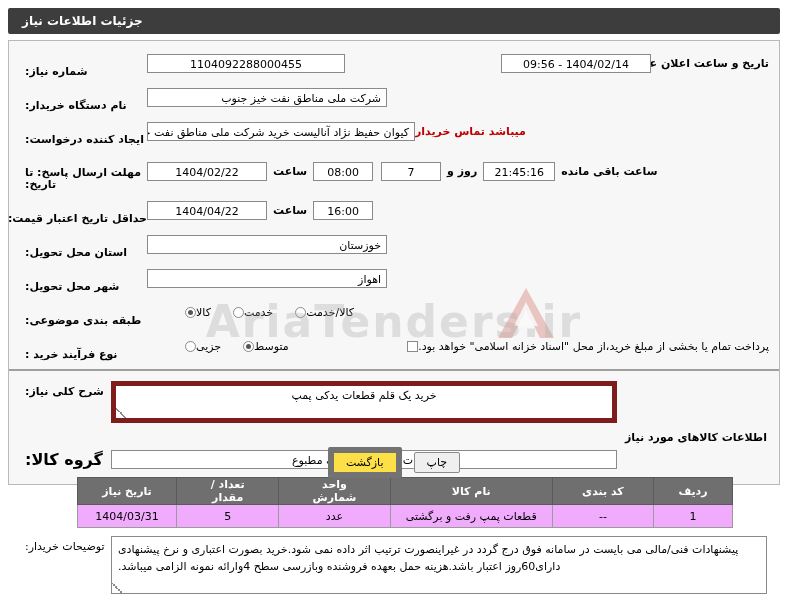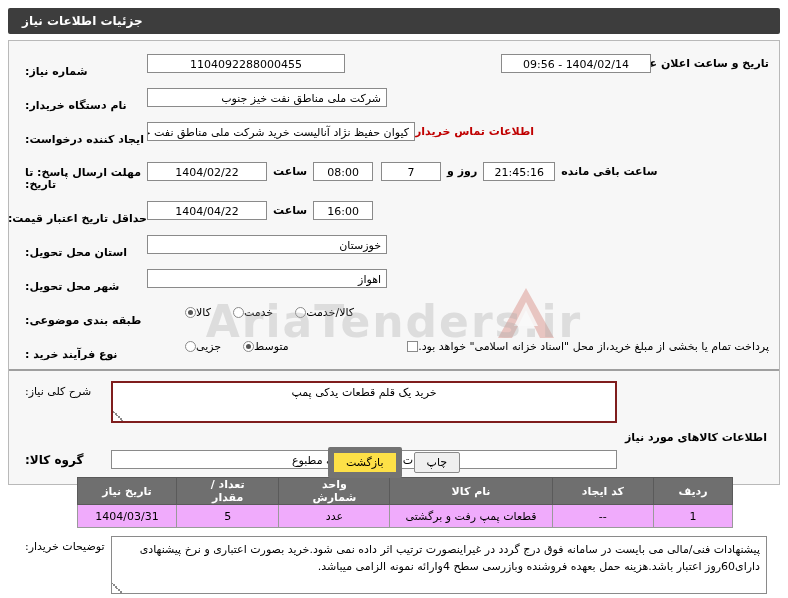--- a/index.html
+++ b/index.html
@@ -172,28 +172,28 @@
     position: relative;
   }
   .desc-row {
     display: flex;
     align-items: flex-start;
   }
   .desc-lbl {
     width: 92px;
     flex: 0 0 92px;
     text-align: left;
-    font-weight: normal;
+    font-weight: bold;
     font-size: 11px;
     padding-left: 6px;
     padding-top: 4px;
     box-sizing: border-box;
   }
   .textarea-box {
-    border: 2px solid #7f1d1d;
+    border: 5px solid #7f1d1d;
     background: #fff;
     width: 506px;
     height: 42px;
     font-size: 11px;
     padding: 3px 6px;
     box-sizing: border-box;
     text-align: center;
     position: relative;
   }
   .resize-handle {
@@ -215,21 +215,21 @@
   .group-row {
     display: flex;
     align-items: center;
     margin-bottom: 8px;
   }
   .group-lbl {
     width: 92px;
     flex: 0 0 92px;
     text-align: left;
     font-weight: bold;
-    font-size: 12px;
+    font-size: 16px;
     padding-left: 6px;
     box-sizing: border-box;
   }
   
   table.goods {
     border-collapse: collapse;
     width: 656px;
     margin: 0 0 0 auto;
     margin-right: 36px;
     font-size: 11px;
@@ -269,21 +269,21 @@
   }
   .notes-box {
     border: 1px solid #8a8a8a;
     background: #fff;
     width: 656px;
     height: 58px;
     font-size: 11px;
     line-height: 17px;
     padding: 4px 6px;
     box-sizing: border-box;
-    text-align: right;
+    text-align: left;
     position: relative;
   }
   .footer {
     position: absolute;
     bottom: 6px;
     left: 0;
     right: 0;
     display: flex;
     justify-content: center;
     align-items: center;
@@ -352,21 +352,21 @@
       </div>
 
       <div class="row">
         <div style="flex:1"></div>
         <div class="fld w240 rightal">شرکت ملی مناطق نفت خیز جنوب</div>
         <div class="lbl lbl-w">نام دستگاه خریدار:</div>
       </div>
 
       <div class="row">
         <div style="flex:1"></div>
-        <a class="link">اطلاعات تماس خریدار</a>
+        <a class="link">میباشد تماس خریدار</a>
         <div class="fld w240 rightal" style="width:268px;">کیوان حفیظ نژاد آنالیست خرید شرکت ملی مناطق نفت خیز جنوب</div>
         <div class="lbl lbl-w">ایجاد کننده درخواست:</div>
       </div>
 
       <div class="row">
         <div style="flex:1"></div>
         <span class="inline-lbl">ساعت باقی مانده</span>
         <div class="fld w72">21:45:16</div>
         <span class="inline-lbl">روز و</span>
         <div class="fld w60">7</div>
@@ -449,21 +449,21 @@
       <div class="group-row">
         <div style="flex:1"></div>
         <div class="fld" style="width:506px;">قطعات و تجهیزات تهویه مطبوع</div>
         <div class="group-lbl">گروه کالا:</div>
       </div>
 
       <table class="goods">
         <thead>
           <tr>
             <th style="width:48px">ردیف</th>
-            <th style="width:100px">کد ایجاد</th>
+            <th style="width:100px">کد بندی</th>
             <th style="width:238px">نام کالا</th>
             <th style="width:100px">واحد شمارش</th>
             <th style="width:96px">تعداد / مقدار</th>
             <th style="width:88px">تاریخ نیاز</th>
           </tr>
         </thead>
         <tbody>
           <tr>
             <td>1</td>
             <td>--</td>

